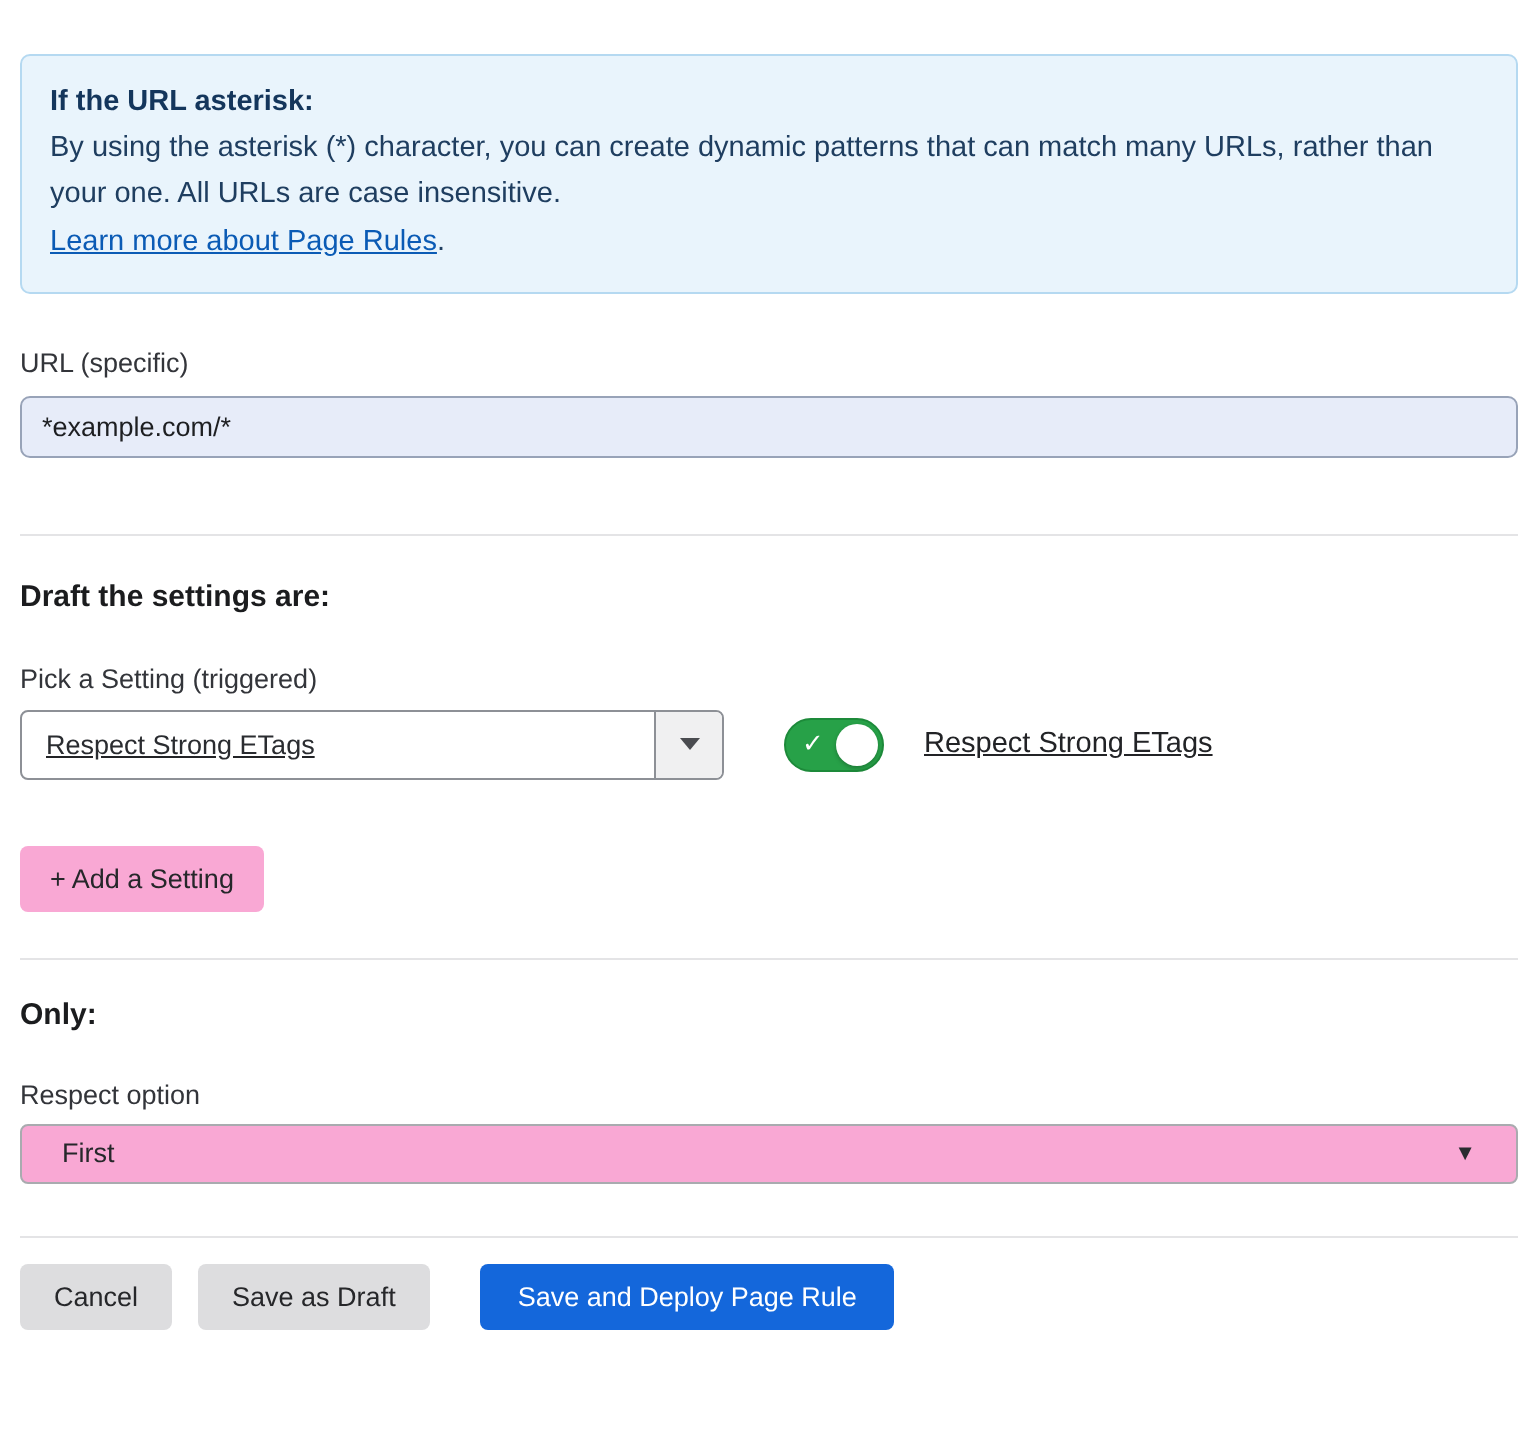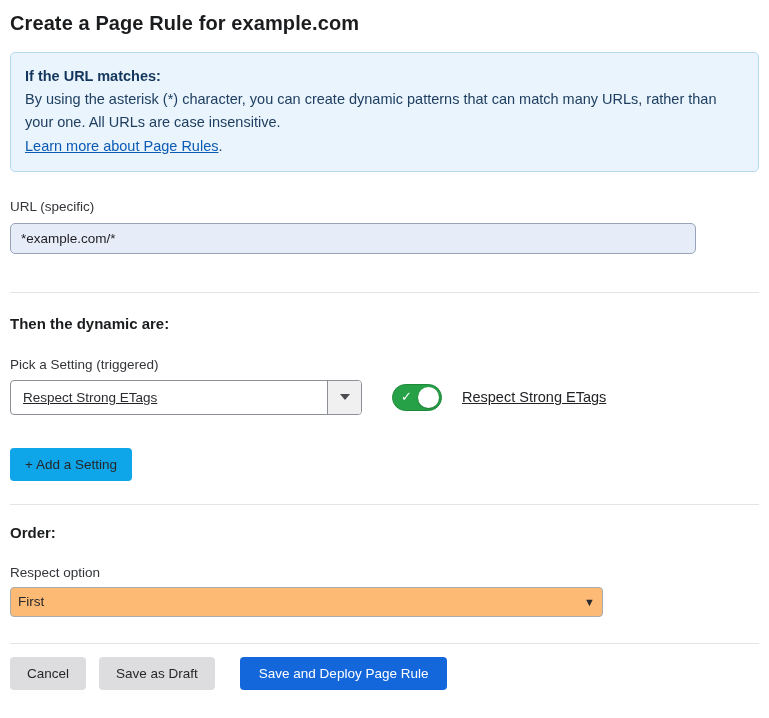--- a/index.html
+++ b/index.html
@@ -45,21 +45,21 @@
   
   .field-label {
     font-size: 13.5px;
     color: #33353a;
   }
 
   
   .url-label { margin-top: 27px; }
   .url-input {
     margin-top: 9px;
-    width: 686px;
+    width: 749px;
     height: 31px;
     background: #e7ecf9;
     border: 1px solid #98a3b8;
     border-radius: 5px;
     padding: 0 10px;
     font-size: 13.5px;
     color: #1e1f22;
     font-family: "Liberation Sans", sans-serif;
     outline: none;
   }
@@ -160,44 +160,44 @@
   .toggle-label {
     margin-left: 20px;
     font-size: 14.5px;
     color: #222326;
   }
 
   
   .add-setting-btn {
     margin-top: 33px;
     display: inline-block;
-    background: #0ea5e9;
+    background: #f9a8d4;
     border: none;
     border-radius: 4px;
     padding: 9px 15px;
     font-size: 13.5px;
     color: #26272a;
     font-family: "Liberation Sans", sans-serif;
     cursor: pointer;
   }
 
   .order-label { margin-top: 24px; }
 
   
   .order-select {
     margin-top: 7px;
-    width: 593px;
+    width: 749px;
     height: 30px;
     border: 1px solid #a9abaf;
     border-radius: 4px;
-    background: #fdba74;
+    background: #f9a8d4;
     display: flex;
     align-items: center;
     justify-content: space-between;
-    padding: 0 7px;
+    padding: 0 20px;
     font-size: 13.5px;
     color: #26272a;
     cursor: pointer;
   }
   .order-select .caret-glyph {
     font-size: 11px;
     color: #2a2c30;
   }
 
   .help-text {
@@ -232,36 +232,35 @@
     color: #ffffff;
     margin-left: 12px;
     padding: 9px 19px;
   }
 </style>
 </head>
 <body>
 
 <div class="container">
 
-  <h1 class="page-title">Create a Page Rule for example.com</h1>
 
   <div class="info-box">
-    <div class="info-heading">If the URL matches:</div>
+    <div class="info-heading">If the URL asterisk:</div>
     <div>By using the asterisk (*) character, you can create dynamic patterns that can match many URLs, rather than your one. All URLs are case insensitive.</div>
     <div>
       <a href="#">Learn more about Page Rules</a><span>.</span>
     </div>
   </div>
 
   <div class="field-label url-label">URL (specific)</div>
   <input class="url-input" type="text" value="*example.com/*" style="">
 
   <hr class="divider divider-1">
 
-  <div class="section-heading settings-heading">Then the dynamic are:</div>
+  <div class="section-heading settings-heading">Draft the settings are:</div>
 
   <div class="field-label pick-label">Pick a Setting (triggered)</div>
 
   <div class="setting-row">
     <div class="setting-select">
       <div class="select-value">Respect Strong ETags</div>
       <div class="select-caret-btn">
         <span class="caret-down"></span>
       </div>
     </div>
@@ -272,21 +271,21 @@
         <span class="knob"></span>
       </div>
       <span class="toggle-label">Respect Strong ETags</span>
     </div>
   </div>
 
   <button class="add-setting-btn">+ Add a Setting</button>
 
   <hr class="divider divider-2">
 
-  <div class="section-heading order-heading">Order:</div>
+  <div class="section-heading order-heading">Only:</div>
 
   <div class="field-label order-label">Respect option</div>
 
   <div class="order-select">
     <span>First</span>
     <span class="caret-glyph">▼</span>
   </div>
 
 
   <hr class="divider divider-3">

